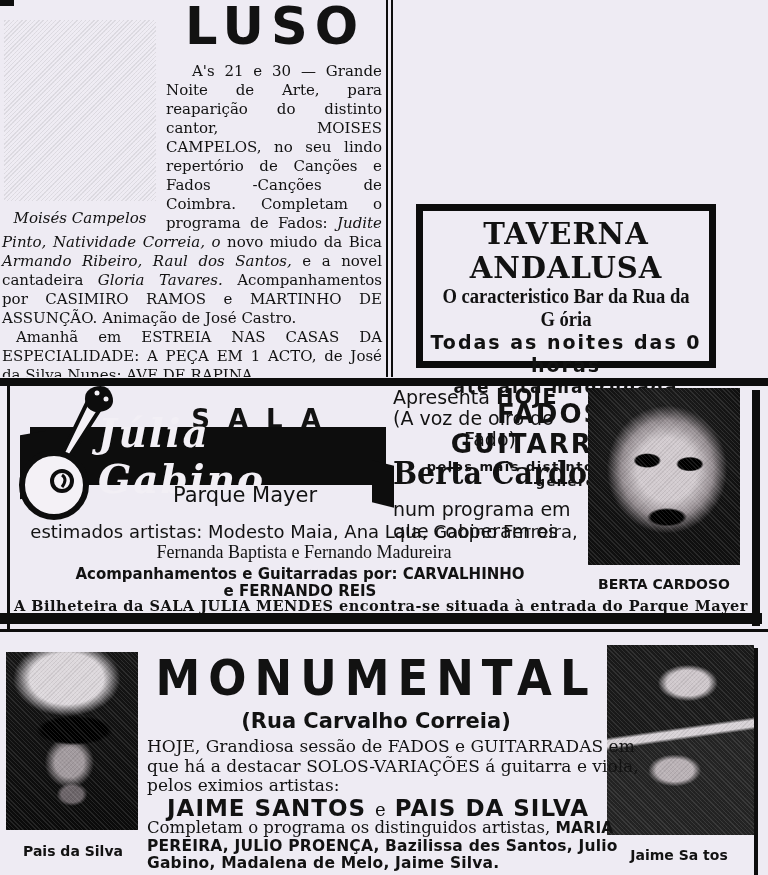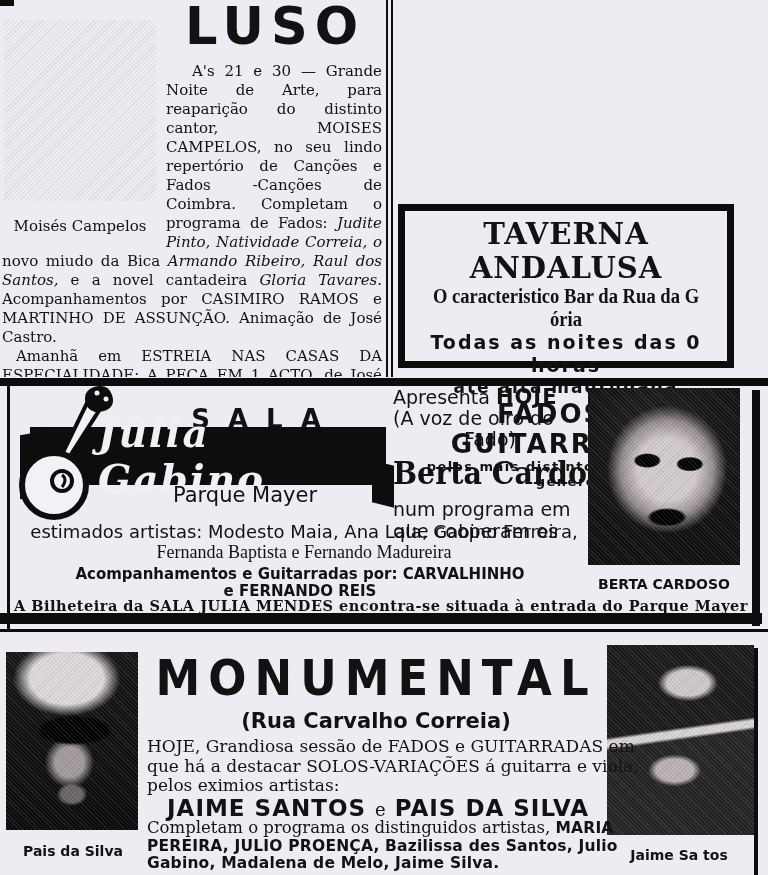--- a/index.html
+++ b/index.html
@@ -60,38 +60,38 @@
   }
   .photo-caption{
     position:absolute;text-align:center;
     font-family:"DejaVu Sans", sans-serif;font-weight:bold;font-size:14px;
   }
 
   
   .luso{left:0;top:0;width:384px;height:377px;overflow:hidden;}
   .luso-float{float:left;width:160px;margin:20px 6px 4px 0;}
   .luso-float .photo{position:relative;display:block;width:152px;height:181px;margin-left:4px;}
-  .luso-caption{display:block;width:160px;text-align:center;font-size:15px;margin-top:16px;}
+  .luso-caption{display:block;width:160px;text-align:center;font-style:italic;font-size:15px;margin-top:8px;}
   .luso-title{
     font-family:"DejaVu Sans", sans-serif;font-weight:bold;
     font-size:51px;line-height:54px;letter-spacing:7px;text-align:center;
     transform-origin:left top;
   }
   .luso-body{font-size:15px;line-height:19px;text-align:justify;margin:6px 2px 0 2px;}
   .luso-body.p1{text-indent:26px;margin-top:8px;}
   .luso-body.p2{text-indent:14px;margin-top:0;}
   .it{font-style:italic;}
 
   
   .vrule-a{left:386px;top:0;width:2px;height:377px;}
   .vrule-b{left:391px;top:0;width:2px;height:377px;}
 
   
   .taverna{
-    left:398px;top:204px;width:336px;height:164px;
+    left:416px;top:204px;width:300px;height:164px;
     border:7px solid #0c0c0c;box-sizing:border-box;
     text-align:center;padding-top:6px;
   }
   .tav-title{font-family:"DejaVu Serif", serif;font-weight:bold;font-size:30px;line-height:34px;letter-spacing:1px;word-spacing:12px;transform:scaleX(.97);transform-origin:center;}
   .tav-sub{font-family:"Liberation Serif", serif;font-weight:bold;font-size:20px;line-height:23px;transform:scaleX(.93);transform-origin:center;}
   .tav-hours1{font-family:"DejaVu Sans", sans-serif;font-weight:bold;font-size:19px;line-height:23px;letter-spacing:2px;}
   .tav-hours2{font-family:"DejaVu Sans", sans-serif;font-weight:bold;font-size:17px;line-height:20px;letter-spacing:2px;}
   .tav-feature{font-family:"DejaVu Sans", sans-serif;font-weight:bold;font-size:26px;line-height:30px;letter-spacing:2px;margin-top:2px;}
   .tav-footer{font-family:"DejaVu Sans", sans-serif;font-weight:bold;font-size:13px;letter-spacing:1.5px;}
 

